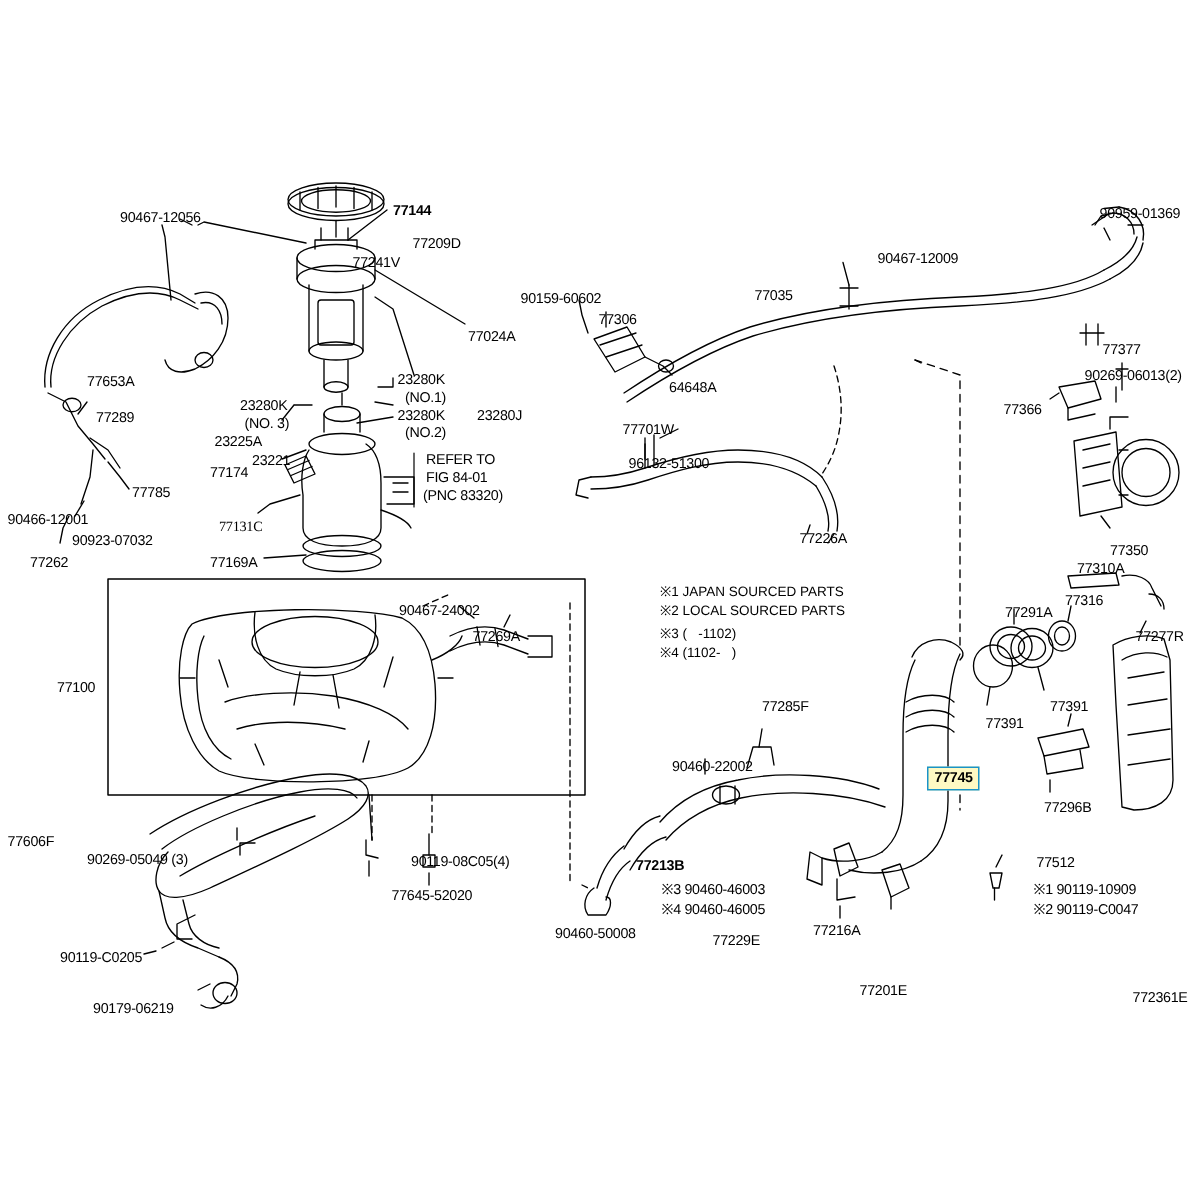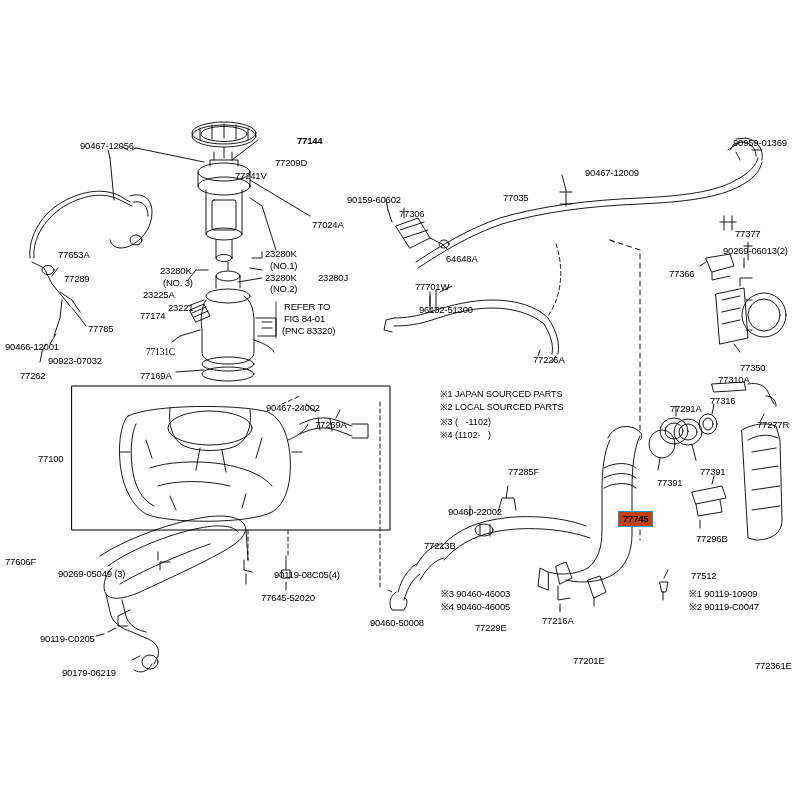--- a/index.html
+++ b/index.html
@@ -26,32 +26,31 @@
     position: absolute;
     font-family: "Liberation Sans", sans-serif;
     font-size: 9.5px;
     color: #000000;
     white-space: pre;
     line-height: 11px;
     letter-spacing: -0.2px;
   }
   .lbl.bold {
     font-weight: bold;
-    margin-left: 35px;
   }
   .note {
     position: absolute;
     font-size: 9px;
     line-height: 12.5px;
     color: #000;
     white-space: pre;
   }
   .highlight {
     position: absolute;
-    background: #c2410c;
+    background: #fef9c3;
     border: 1px solid #1a93c8;
     color: #000;
     font-size: 9.5px;
     font-weight: bold;
     padding: 1px 4px 2px 4px;
     letter-spacing: -0.2px;
   }
 </style>
 </head>
 <body>
@@ -340,21 +339,21 @@
       <div class="lbl" style="left: 700px; top: 466px;">77391</div>
       <div class="lbl" style="left: 691px; top: 570px;">77512</div>
       <div class="lbl" style="left: 696px; top: 533px;">77296B</div>
       <div class="lbl" style="left: 689px; top: 588px;">※1 90119-10909</div>
       <div class="lbl" style="left: 689px; top: 601px;">※2 90119-C0047</div>
       <div class="lbl" style="left: 266px; top: 402px;">90467-24002</div>
       <div class="lbl" style="left: 315px; top: 419px;">77269A</div>
       <div class="lbl" style="left: 38px; top: 453px;">77100</div>
       <div class="lbl" style="left: 508px; top: 466px;">77285F</div>
       <div class="lbl" style="left: 448px; top: 506px;">90460-22002</div>
-      <div class="lbl" style="left: 424px; top: 540px;">77213B</div>
+      <div class="lbl" style="left: 424px; top: 572px; font-weight: bold;">77213B</div>
       <div class="lbl" style="left: 370px; top: 617px;">90460-50008</div>
       <div class="lbl" style="left: 441px; top: 588px;">※3 90460-46003</div>
       <div class="lbl" style="left: 441px; top: 601px;">※4 90460-46005</div>
       <div class="lbl" style="left: 475px; top: 622px;">77229E</div>
       <div class="lbl" style="left: 542px; top: 615px;">77216A</div>
       <div class="lbl" style="left: 573px; top: 655px;">77201E</div>
       <div class="lbl" style="left: 5px; top: 556px;">77606F</div>
       <div class="lbl" style="left: 58px; top: 568px;">90269-05049 (3)</div>
       <div class="lbl" style="left: 274px; top: 569px;">90119-08C05(4)</div>
       <div class="lbl" style="left: 261px; top: 592px;">77645-52020</div>

